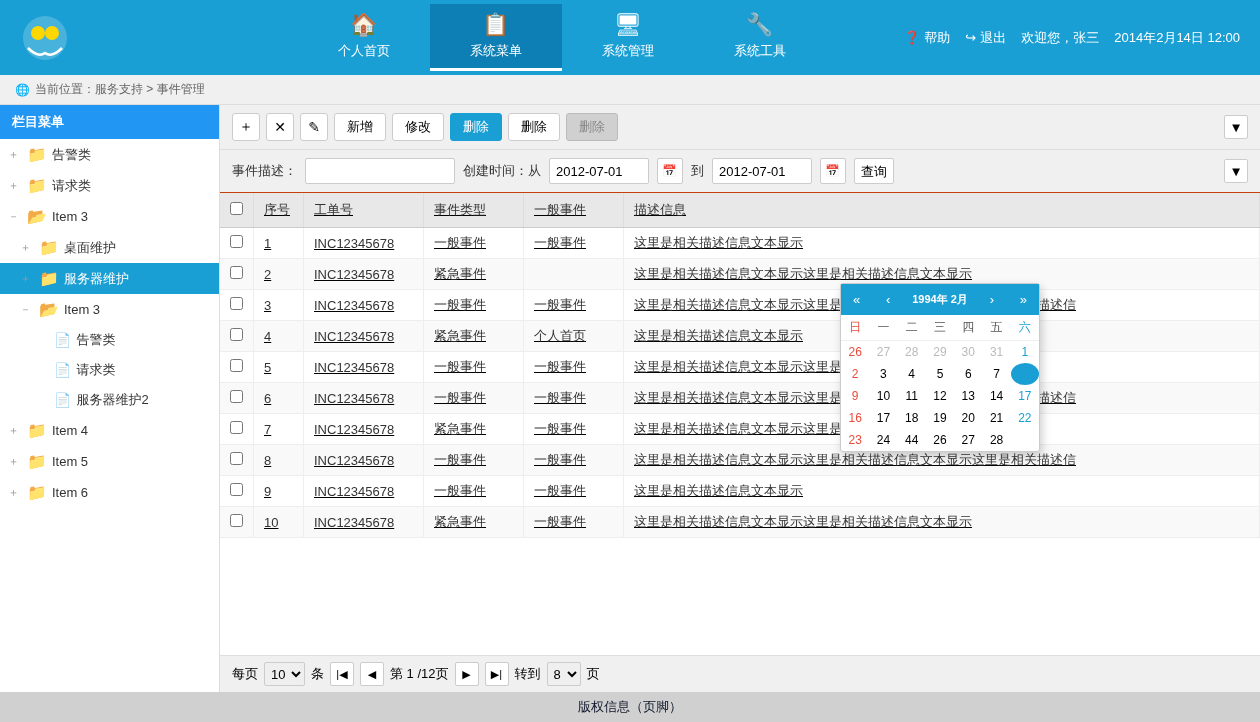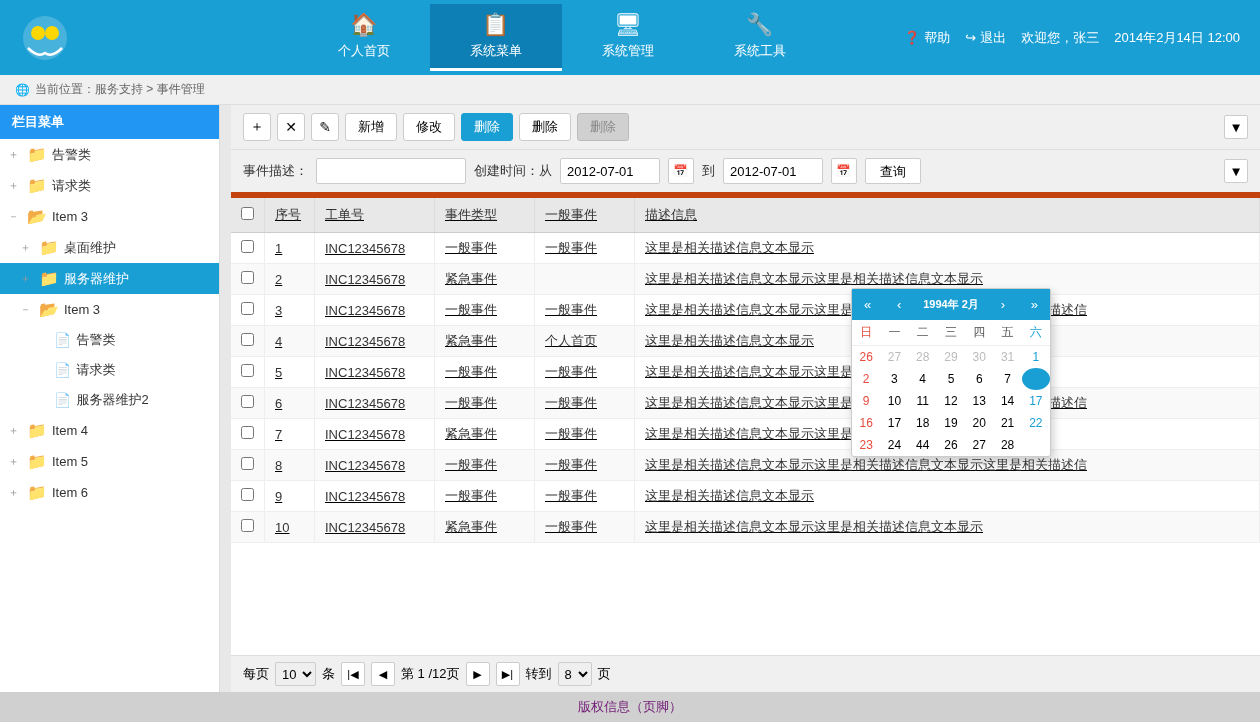--- a/index.html
+++ b/index.html
@@ -14,21 +14,21 @@
     .nav-item { display: flex; flex-direction: column; align-items: center; gap: 4px; color: white; padding: 8px 40px; cursor: pointer; font-size: 13px; border-bottom: 3px solid transparent; }
     .nav-item.active { background: #0d7fb5; border-bottom: 3px solid #fff; }
     .nav-icon { font-size: 22px; }
     .user-area { display: flex; align-items: center; gap: 15px; color: white; font-size: 13px; min-width: 250px; justify-content: flex-end; }
     .user-action { display: flex; align-items: center; gap: 4px; cursor: pointer; }
 
     
     .breadcrumb { background: #f0f0f0; padding: 6px 15px; font-size: 12px; color: #666; border-bottom: 1px solid #ddd; display: flex; align-items: center; gap: 5px; }
 
     
-    .main { display: flex; height: calc(722px - 75px - 30px - 30px); gap: 11px; }
+    .main { display: flex; height: calc(722px - 75px - 30px - 30px); }
 
     
     .sidebar { width: 220px; background: white; border-right: 1px solid #ddd; overflow-y: auto; padding: 0; }
     .sidebar-header { background: #2196F3; color: white; padding: 8px 12px; font-size: 13px; font-weight: bold; }
     .tree-item { display: flex; align-items: center; gap: 5px; padding: 6px 8px; cursor: pointer; font-size: 13px; color: #333; }
     .tree-item.active { background: #1a9fd4; color: white; }
     .tree-item .expand-icon { color: #999; font-size: 11px; width: 14px; }
     .tree-item .folder-icon { font-size: 16px; }
     .tree-item .doc-icon { font-size: 14px; }
     .indent-1 { padding-left: 20px; }
@@ -40,47 +40,47 @@
     
     .toolbar { background: #f0f0f0; padding: 8px 12px; display: flex; align-items: center; gap: 6px; border-bottom: 1px solid #ddd; }
     .btn-icon { width: 28px; height: 28px; display: flex; align-items: center; justify-content: center; border: 1px solid #ccc; background: white; cursor: pointer; border-radius: 3px; font-size: 14px; }
     .btn-text { padding: 4px 12px; border: 1px solid #ccc; background: white; cursor: pointer; border-radius: 3px; font-size: 13px; height: 28px; }
     .btn-delete { background: #1a9fd4; color: white; border-color: #1a9fd4; }
     .btn-gray { background: #d0d0d0; color: #888; border-color: #bbb; cursor: default; }
     .toolbar-right { margin-left: auto; }
     .collapse-btn { width: 24px; height: 24px; border: 1px solid #ccc; background: white; cursor: pointer; display: flex; align-items: center; justify-content: center; border-radius: 2px; }
 
     
-    .search-bar { background: #f0f0f0; padding: 8px 12px; display: flex; align-items: center; gap: 8px; border-bottom: 6px solid #c2410c; flex-wrap: wrap; }
+    .search-bar { background: #f0f0f0; padding: 8px 12px; display: flex; align-items: center; gap: 8px; border-bottom: 1px solid #c2410c; flex-wrap: wrap; }
     .search-bar label { font-size: 13px; color: #333; }
     .search-input { height: 26px; border: 1px solid #ccc; padding: 0 6px; font-size: 13px; width: 150px; border-radius: 2px; }
     .date-input { height: 26px; border: 1px solid #ccc; padding: 0 6px; font-size: 13px; width: 100px; border-radius: 2px; }
     .date-btn { height: 26px; width: 26px; border: 1px solid #ccc; background: white; cursor: pointer; display: flex; align-items: center; justify-content: center; border-radius: 2px; font-size: 12px; }
-    .search-btn { padding: 4px 14px; background: white; border: 1px solid #ccc; cursor: pointer; font-size: 13px; height: 26px; border-radius: 2px; }
+    .search-btn { padding: 4px 6px; background: white; border: 1px solid #ccc; cursor: pointer; font-size: 13px; height: 26px; border-radius: 2px; }
 
     
     .table-container { flex: 1; overflow-y: auto; background: white; margin: 0; position: relative; }
     table { width: 100%; border-collapse: collapse; font-size: 13px; }
     thead tr { background: #e8e8e8; }
     th { padding: 8px 10px; text-align: left; border-bottom: 1px solid #ccc; border-right: 1px solid #ddd; font-weight: normal; color: #333; }
     td { padding: 6px 10px; border-bottom: 1px solid #eee; border-right: 1px solid #eee; color: #333; }
     tr:nth-child(even) { background: #f9f9f9; }
     .checkbox-col { width: 30px; text-align: center; }
     .seq-col { width: 50px; }
     .order-col { width: 120px; }
     .type-col { width: 100px; }
     .subtype-col { width: 100px; }
 
     
     .pagination { background: #f0f0f0; padding: 6px 12px; display: flex; align-items: center; gap: 6px; border-top: 1px solid #ddd; font-size: 13px; }
     .page-btn { width: 24px; height: 24px; border: 1px solid #ccc; background: white; cursor: pointer; display: flex; align-items: center; justify-content: center; border-radius: 2px; font-size: 11px; }
     .page-select { height: 24px; border: 1px solid #ccc; padding: 0 2px; font-size: 13px; border-radius: 2px; }
 
     
-    .footer { background: #d0d0d0; height: 30px; display: flex; align-items: center; justify-content: center; font-size: 13px; color: #701a75; }
+    .footer { background: #d0d0d0; height: 30px; display: flex; align-items: center; justify-content: center; font-size: 13px; color: #0f172a; }
 
     
     .calendar-popup { position: absolute; top: 90px; left: 620px; background: white; border: 1px solid #ccc; border-radius: 3px; box-shadow: 2px 4px 10px rgba(0,0,0,0.2); z-index: 100; width: 200px; }
     .cal-header { background: #1a9fd4; color: white; display: flex; align-items: center; justify-content: space-between; padding: 6px 8px; }
     .cal-nav { cursor: pointer; padding: 2px 4px; font-size: 13px; }
     .cal-title { font-size: 11px; font-weight: bold; }
     .cal-days-header { display: grid; grid-template-columns: repeat(7, 1fr); }
     .cal-day-name { text-align: center; padding: 4px 2px; font-size: 12px; color: #555; border-bottom: 1px solid #eee; }
     .cal-days { display: grid; grid-template-columns: repeat(7, 1fr); }
     .cal-day { text-align: center; padding: 4px 2px; font-size: 12px; cursor: pointer; border-radius: 2px; }

